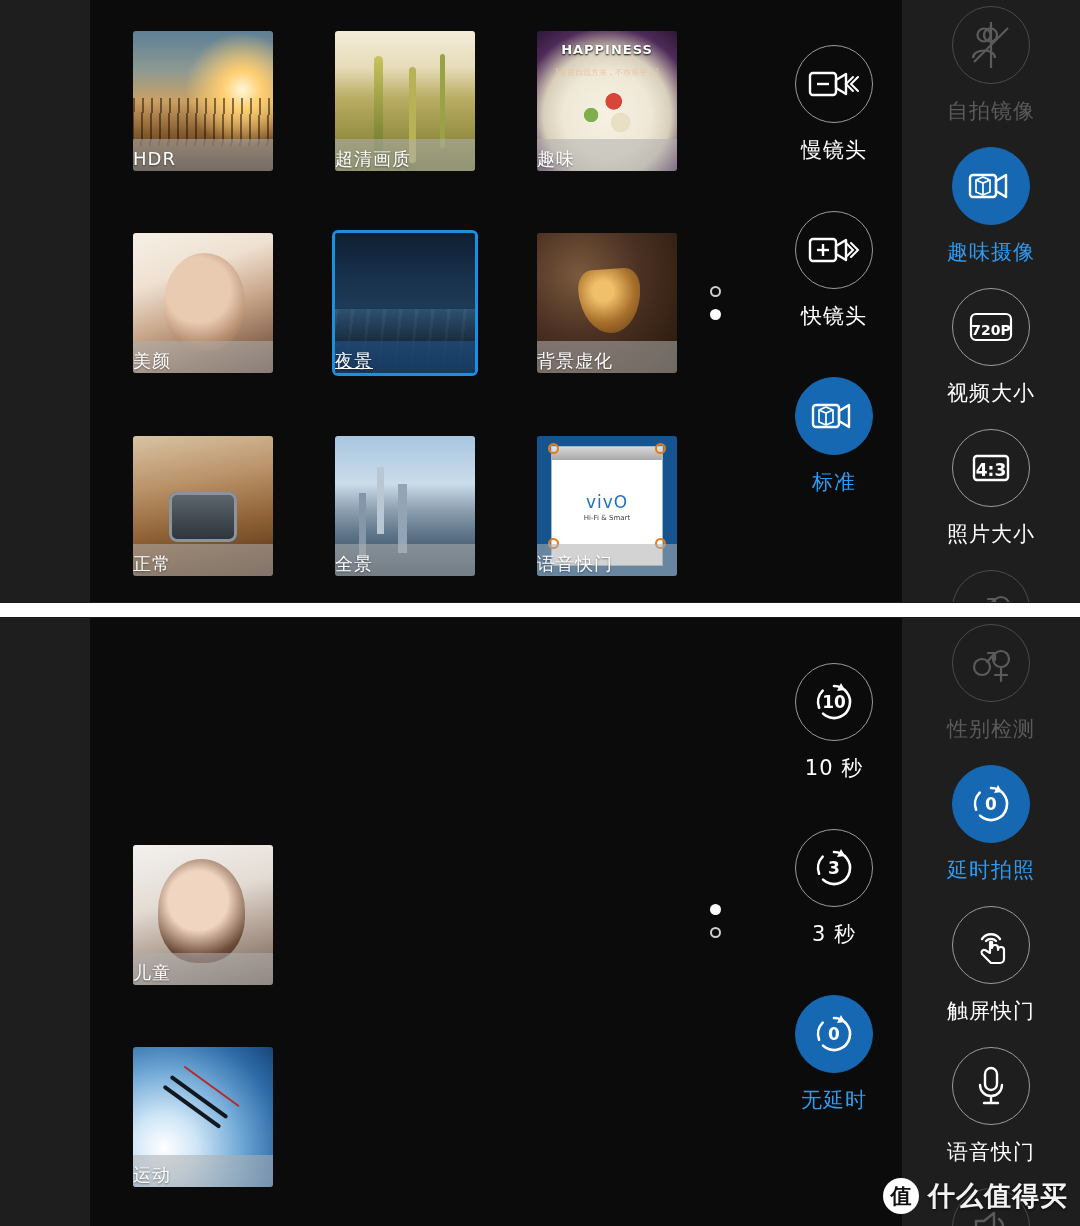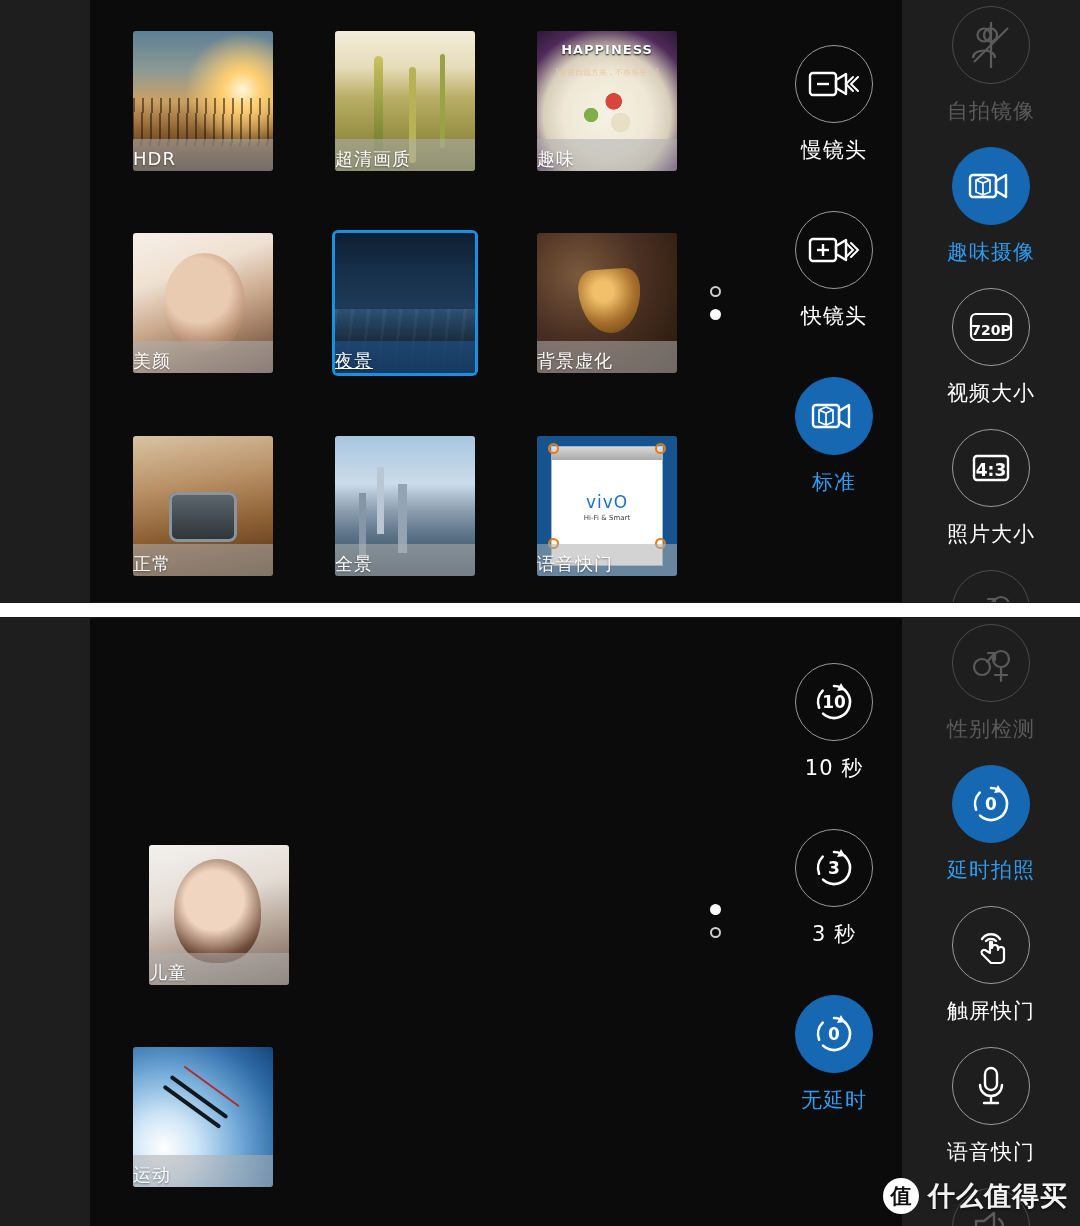--- a/index.html
+++ b/index.html
@@ -316,21 +316,21 @@
   </div>
 
   <div id="divider"></div>
 
   <div class="panel" id="panel-bottom">
     <div class="gutter"></div>
     <div class="stage"></div>
     <div class="rail"></div>
 
     <div class="thumb-grid">
-      <div class="thumb" style="left:16px;top:227px">
+      <div class="thumb" style="left:0px;top:227px">
         <div class="art art-kid"></div>
         <div class="cap">儿童</div>
       </div>
       <div class="thumb" style="left:0px;top:429px">
         <div class="art art-sport"></div>
         <div class="cap">运动</div>
       </div>
     </div>
 
     <div class="dots" style="left:708px;top:286px">

